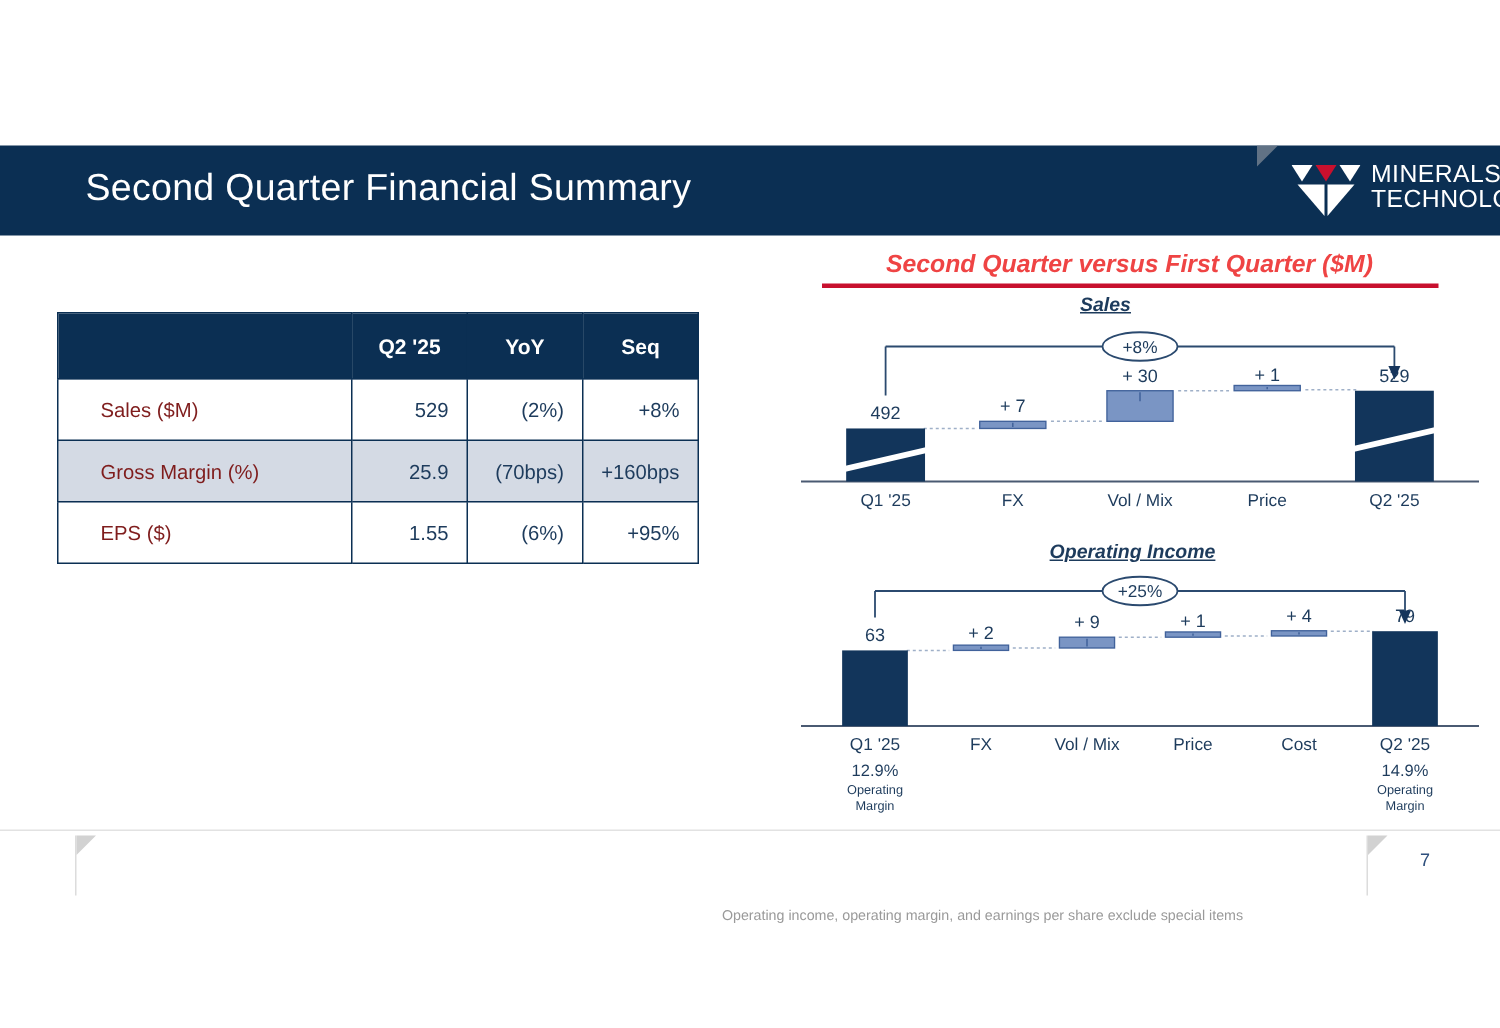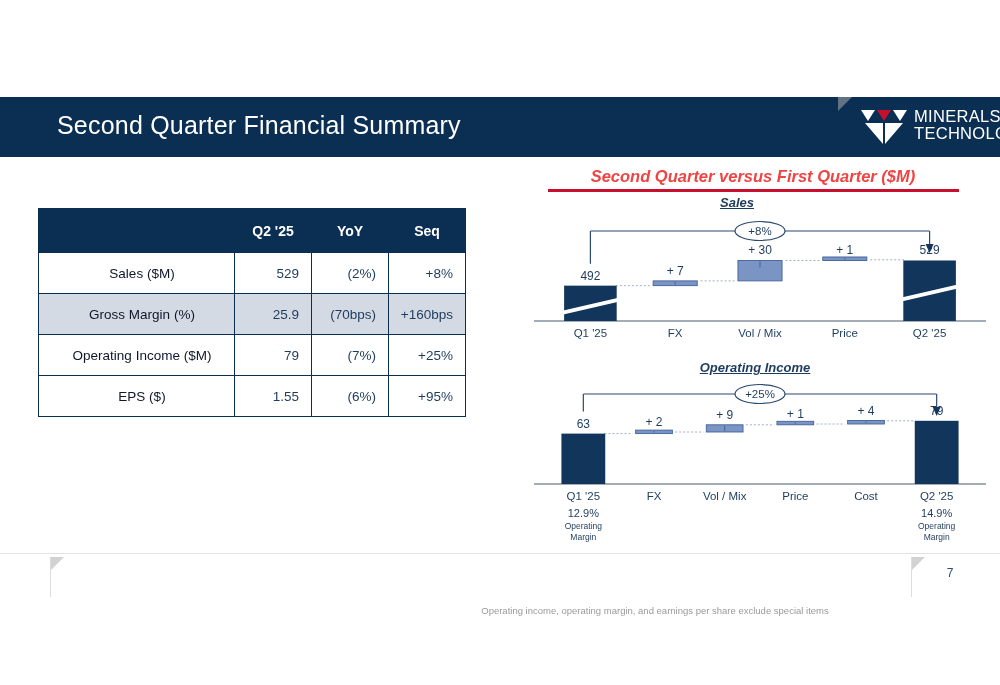--- a/index.html
+++ b/index.html
@@ -98,23 +98,23 @@
   .fin-table thead th {
     background: #0b2f53;
     color: #ffffff;
     font-weight: bold;
     font-size: 14px;
     text-align: center;
     height: 44px;
   }
   .fin-table thead th.rowhead { }
   .fin-table td.label {
-    text-align: center;
-    padding-left: 12px;
-    color: #0f172a;
+    text-align: left;
+    padding-left: 28px;
+    color: #7f1d1d;
     width: 196px;
   }
   .fin-table td.num {
     text-align: right;
     padding-right: 12px;
     color: #1d3b5c;
     width: 77px;
   }
   .fin-table tbody tr.alt td {
     background: #d4dae4;
@@ -296,26 +296,20 @@
         <td class="num">(2%)</td>
         <td class="num">+8%</td>
       </tr>
       <tr class="alt">
         <td class="label">Gross Margin (%)</td>
         <td class="num">25.9</td>
         <td class="num">(70bps)</td>
         <td class="num">+160bps</td>
       </tr>
       <tr>
-        <td class="label">Operating Income ($M)</td>
-        <td class="num">79</td>
-        <td class="num">(7%)</td>
-        <td class="num">+25%</td>
-      </tr>
-      <tr>
         <td class="label">EPS ($)</td>
         <td class="num">1.55</td>
         <td class="num">(6%)</td>
         <td class="num">+95%</td>
       </tr>
     </tbody>
   </table>
 
   <div class="panel-heading">Second Quarter versus First Quarter ($M)</div>
   <div class="panel-rule"></div>

